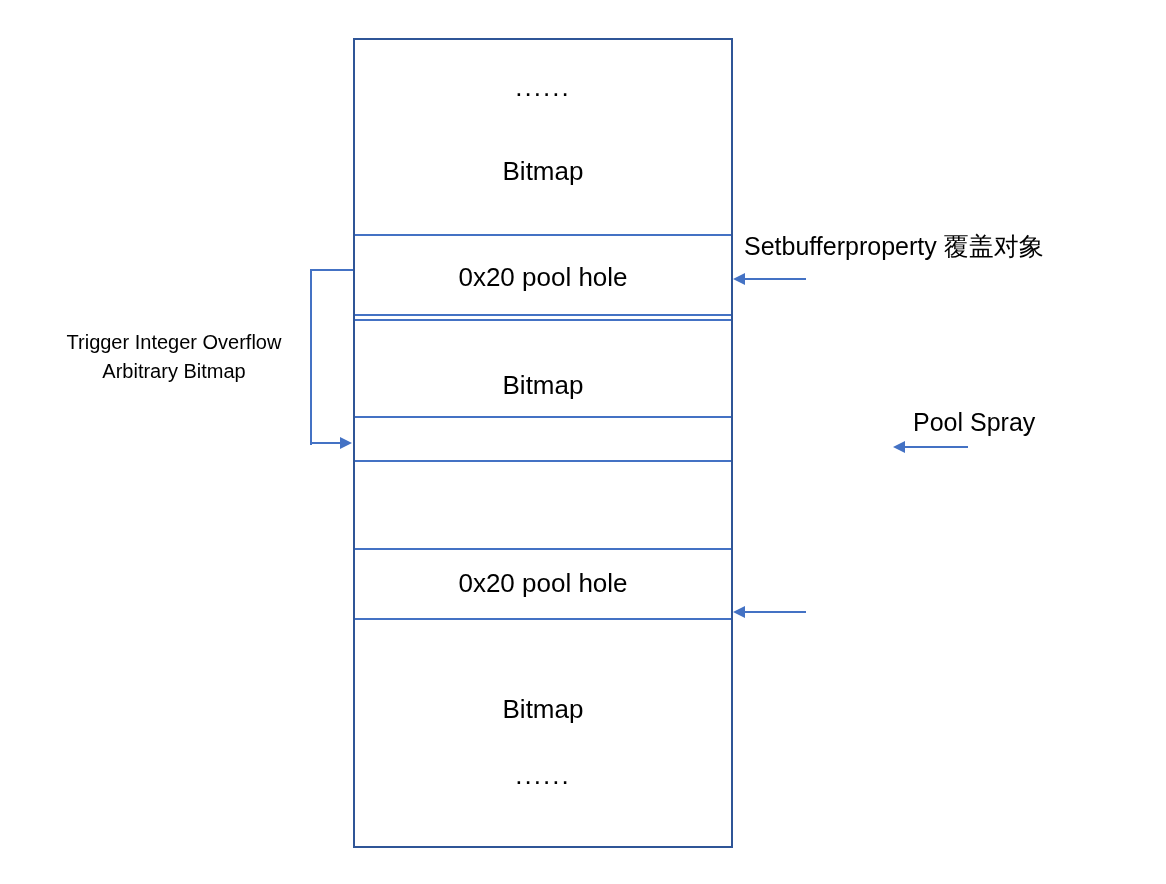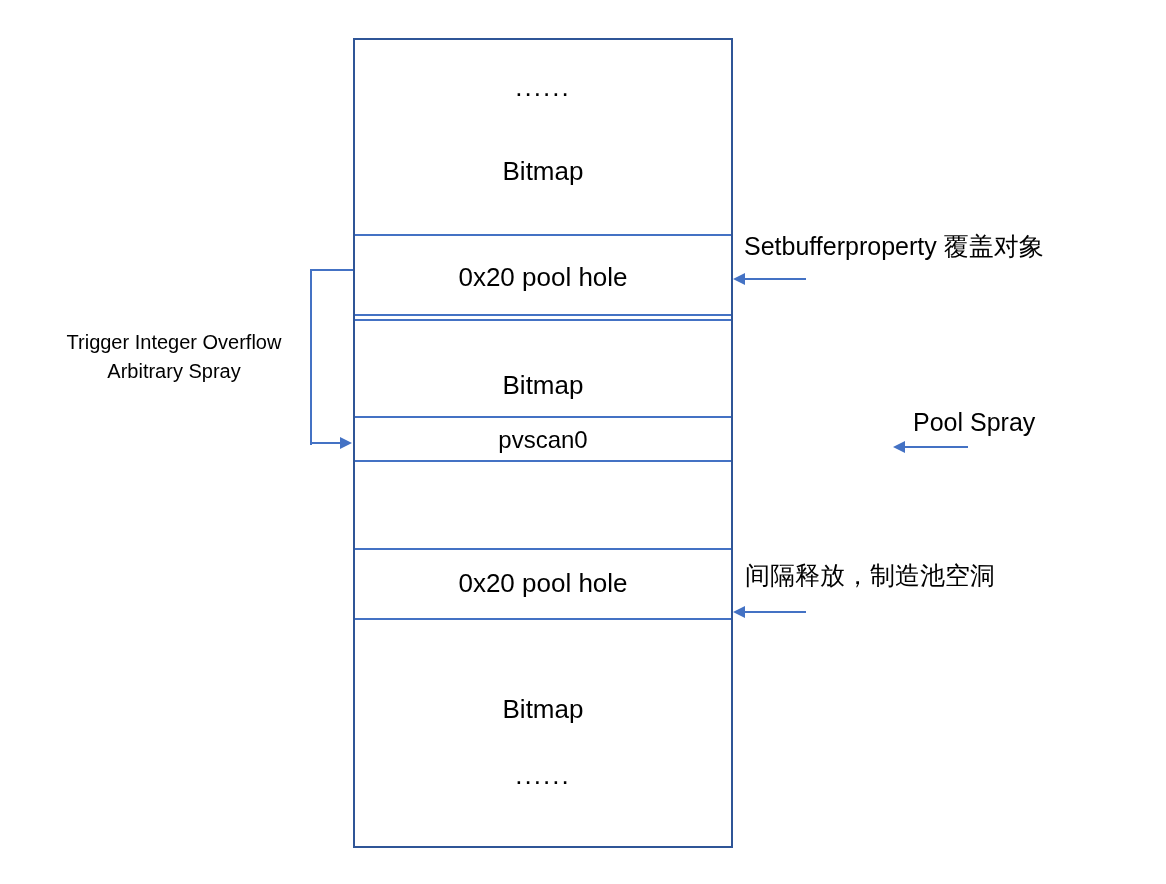--- a/index.html
+++ b/index.html
@@ -98,42 +98,40 @@
   <div class="divider" style="top:548px;"></div>
   <div class="divider" style="top:618px;"></div>
 
   <div class="block-label ellipsis-label" style="top:72px;">......</div>
   <div class="block-label" style="top:156px;">Bitmap</div>
 
   <div class="block-label" style="top:262px;">0x20 pool hole</div>
 
   <div class="block-label" style="top:370px;">Bitmap</div>
 
-  <div class="block-label small" style="top:425px;">pvscan0</div>
 
   <div class="block-label" style="top:568px;">0x20 pool hole</div>
 
   <div class="block-label" style="top:694px;">Bitmap</div>
   <div class="block-label ellipsis-label" style="top:760px;">......</div>
 
   <div class="left-note">
     <div>Trigger Integer Overflow</div>
-    <div>Arbitrary Spray</div>
+    <div>Arbitrary Bitmap</div>
   </div>
 
   <div class="line-h" style="left:310px; top:269px; width:43px;"></div>
   <div class="line-v" style="left:310px; top:269px; height:176px;"></div>
   <div class="line-h" style="left:310px; top:442px; width:32px;"></div>
   <div class="arrowhead-right" style="left:340px; top:437px;"></div>
 
   <div class="side-note" style="left:744px; top:231px;">Setbufferproperty 覆盖对象</div>
   <div class="line-h" style="left:743px; top:278px; width:63px;"></div>
   <div class="arrowhead-left" style="left:733px; top:273px;"></div>
 
   <div class="side-note" style="left:913px; top:407px;">Pool Spray</div>
   <div class="line-h" style="left:903px; top:446px; width:65px;"></div>
   <div class="arrowhead-left" style="left:893px; top:441px;"></div>
 
-  <div class="side-note" style="left:745px; top:560px;">间隔释放，制造池空洞</div>
   <div class="line-h" style="left:743px; top:611px; width:63px;"></div>
   <div class="arrowhead-left" style="left:733px; top:606px;"></div>
 
 </div>
 
 </body></html>

